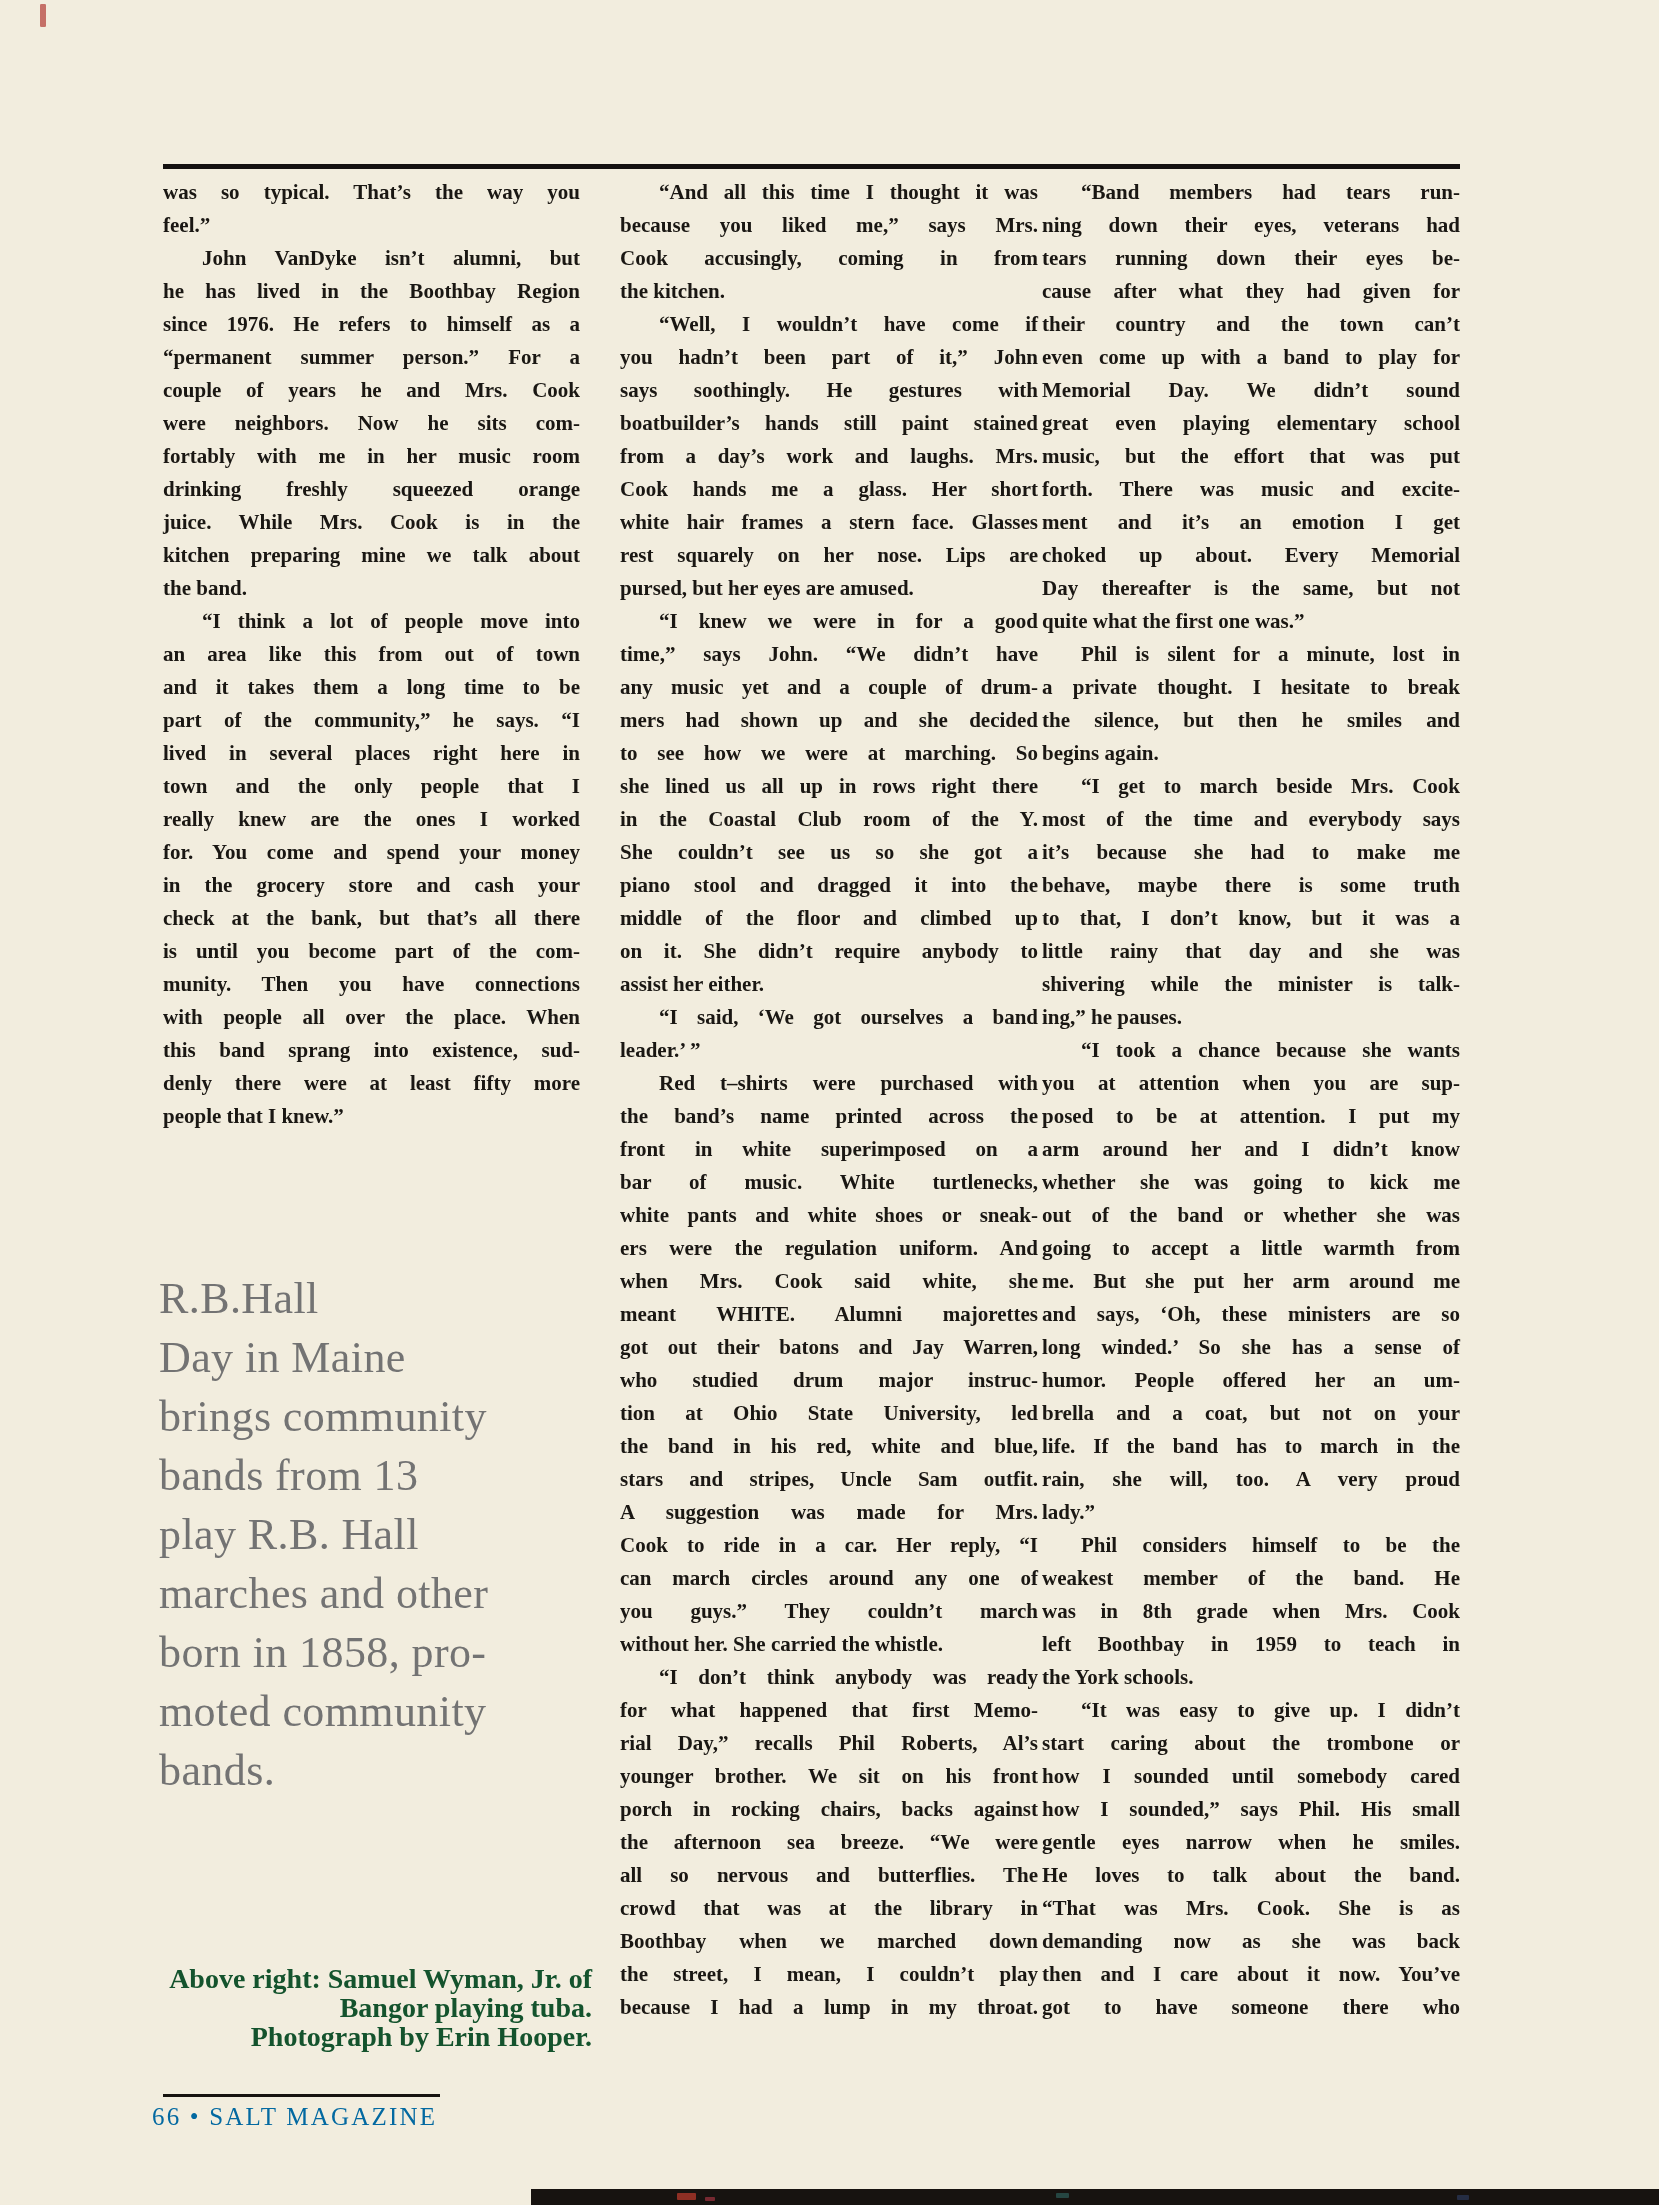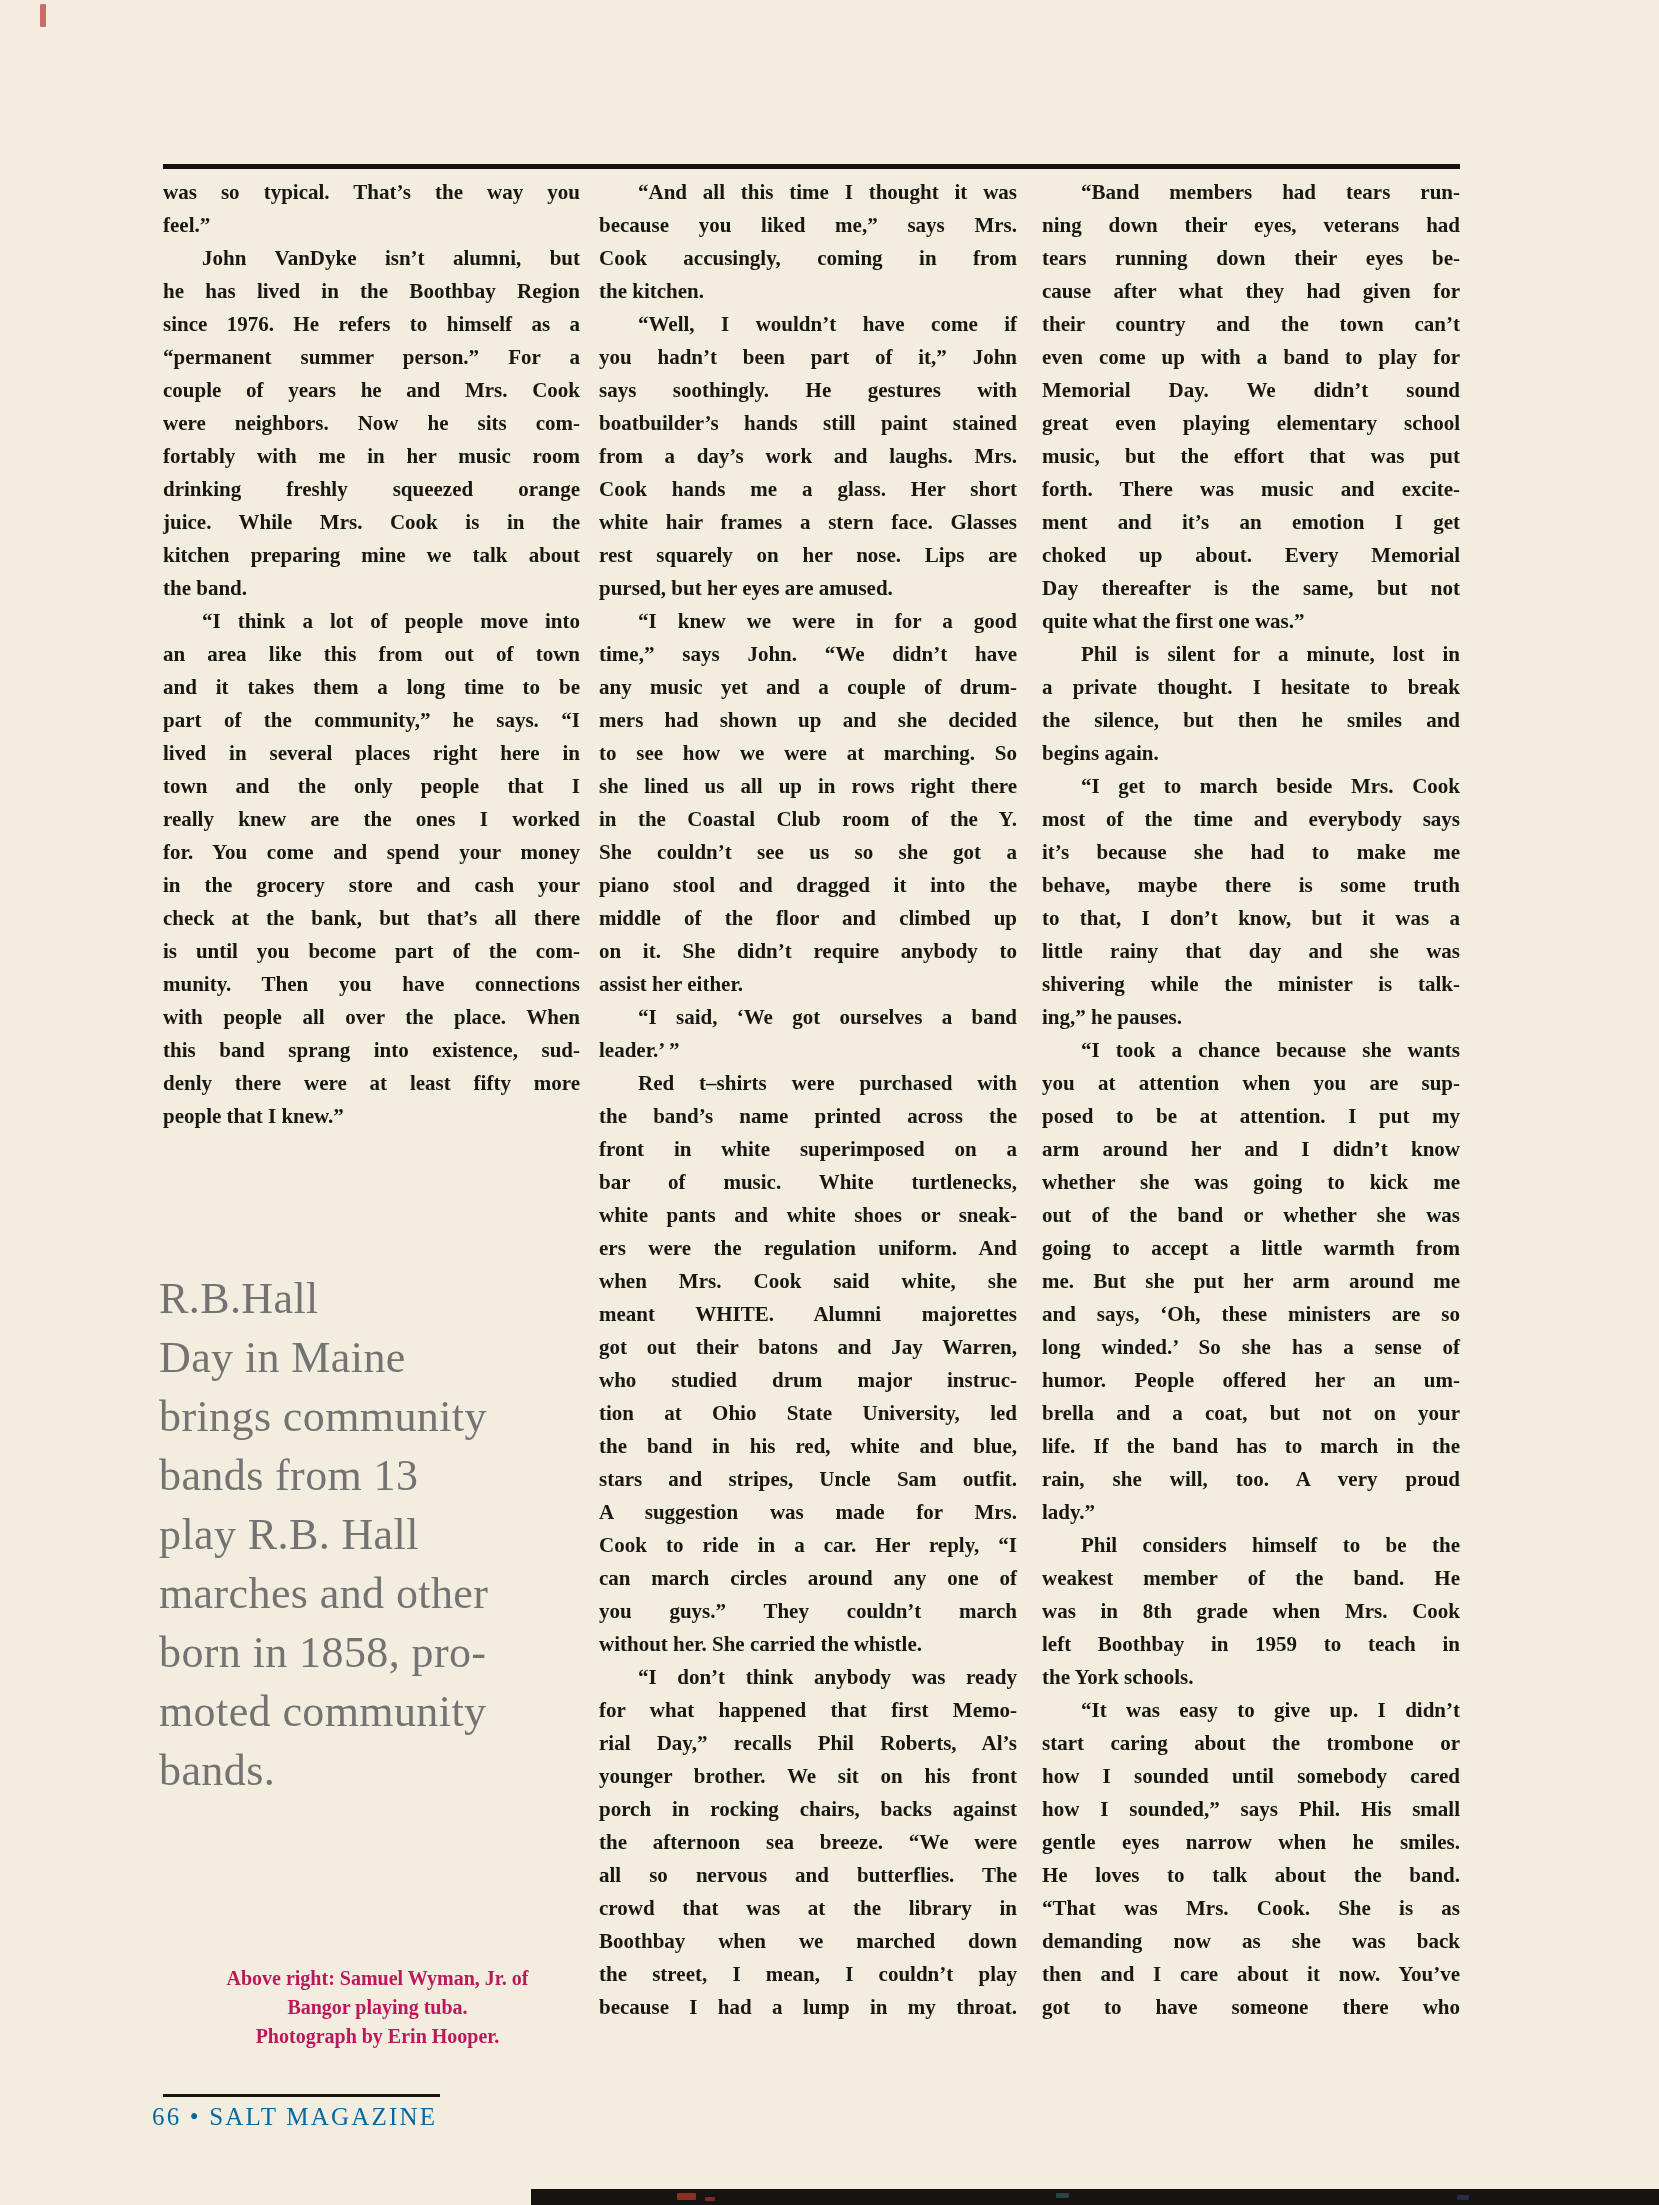--- a/index.html
+++ b/index.html
@@ -5,34 +5,34 @@
   html,body{margin:0;padding:0;}
   body{
     width:1660px;height:2205px;position:relative;overflow:hidden;
     background:#f2edde;
     font-family:"Liberation Serif","DejaVu Serif",serif;
     color:#1a1713;
   }
   .top-rule{position:absolute;left:163px;top:164px;width:1297px;height:4.9px;background:#141110;}
   .col{position:absolute;top:176px;}
   #col1{left:163px;width:417px;}
-  #col2{left:599px;width:418px;}
+  #col2{left:620px;width:418px;}
   #col3{left:1042px;width:418px;}
   .para{margin:0;font-weight:bold;}
   .ln{
     font-size:21px;line-height:33px;
     text-align:justify;text-align-last:justify;
     -moz-text-align-last:justify;
   }
   .ln.ind{padding-left:39px;}
   .ln.last{text-align:right;text-align-last:left;-moz-text-align-last:left;}
   #pullquote{position:absolute;left:159px;top:1269px;width:426px;}
   .pq-ln{font-size:44px;line-height:59px;text-align:left;color:#737373;letter-spacing:0.4px;}
   #caption{position:absolute;left:163px;top:1964px;width:429px;text-align:right;font-weight:bold;}
-  .cap-ln{font-size:20px;line-height:29px;color:#be185d;text-align:center;}
+  .cap-ln{font-size:28px;line-height:29px;color:#14532d;}
   .footer-rule{position:absolute;left:163px;top:2094px;width:277px;height:2.6px;background:#16130f;}
   .footer-text{
     position:absolute;left:152px;top:2103px;
     font-size:25px;letter-spacing:2.2px;color:#0369a1;white-space:nowrap;
   }
   .scan-band{position:absolute;left:531px;top:2189px;width:1128px;height:16.3px;background:#171310;overflow:hidden;}
   .speck{position:absolute;border-radius:0.9px;}
   .speck.red{left:146px;top:4.4px;width:18.5px;height:6.2px;background:#a33528;opacity:.85;}
   .speck.red2{left:174px;top:8px;width:9.7px;height:4.4px;background:#8e2f3a;opacity:.8;}
   .speck.teal{left:525px;top:3.5px;width:13.2px;height:5.3px;background:#2d5d58;opacity:.7;}

